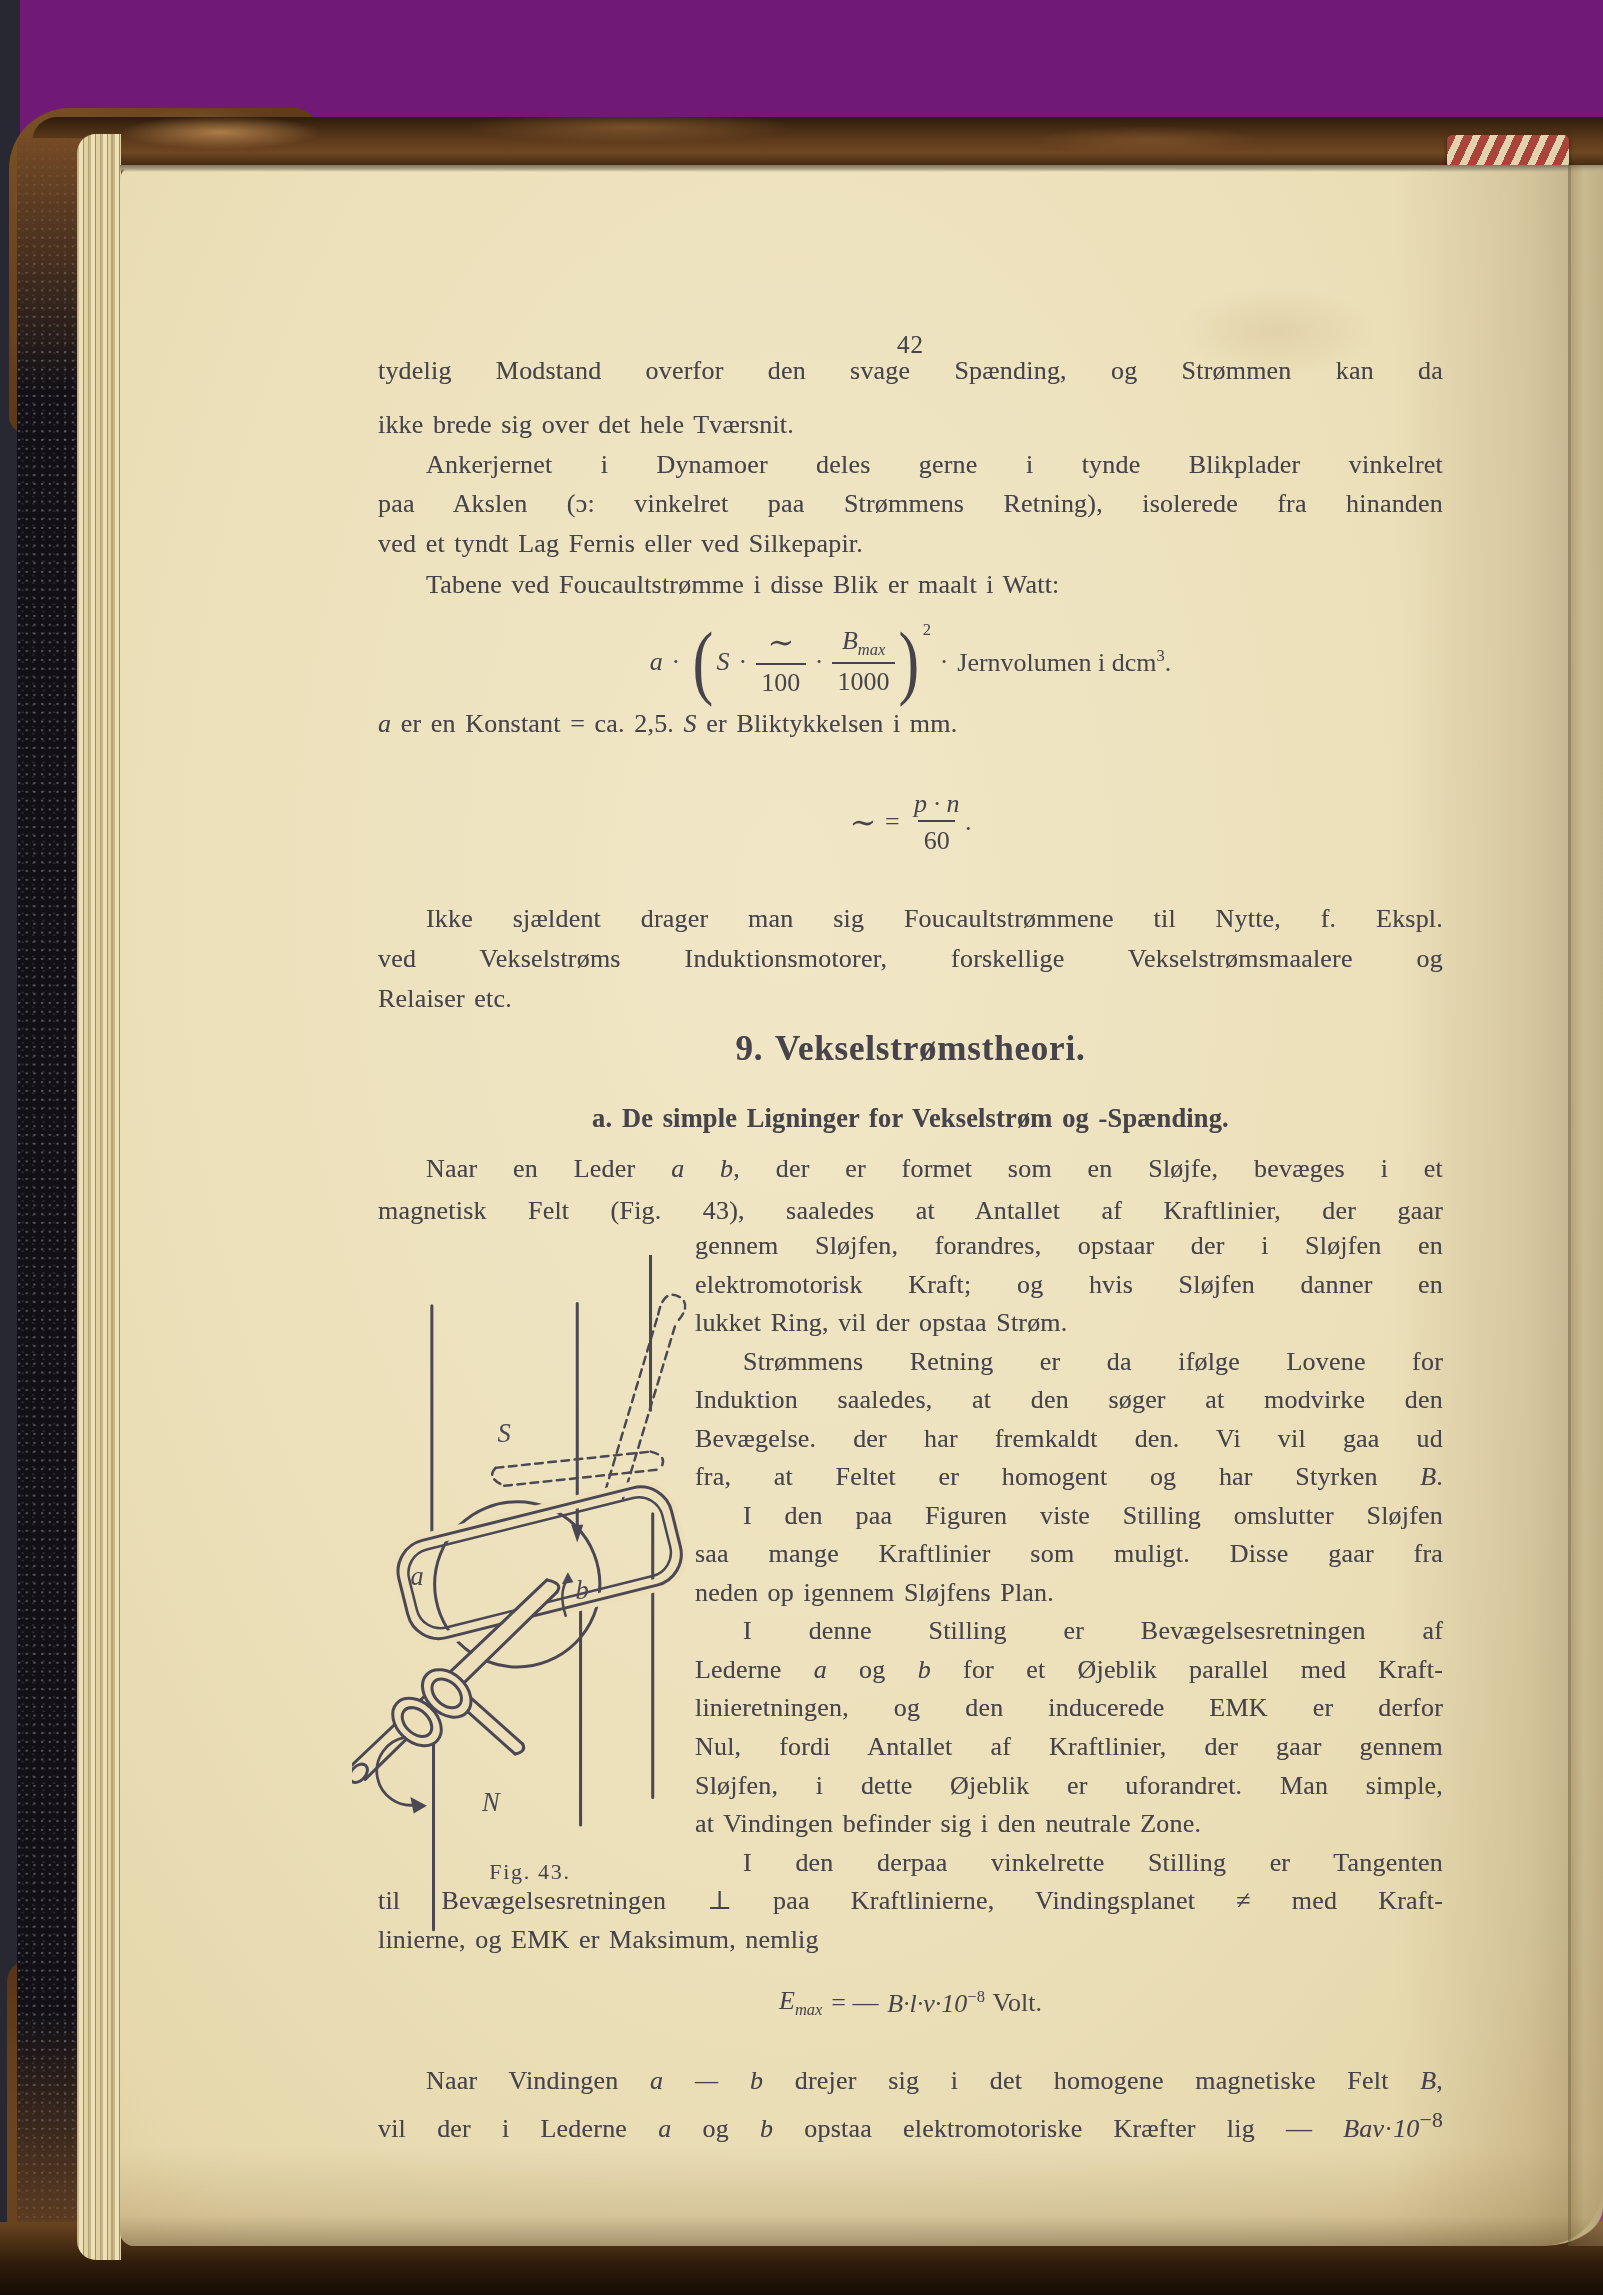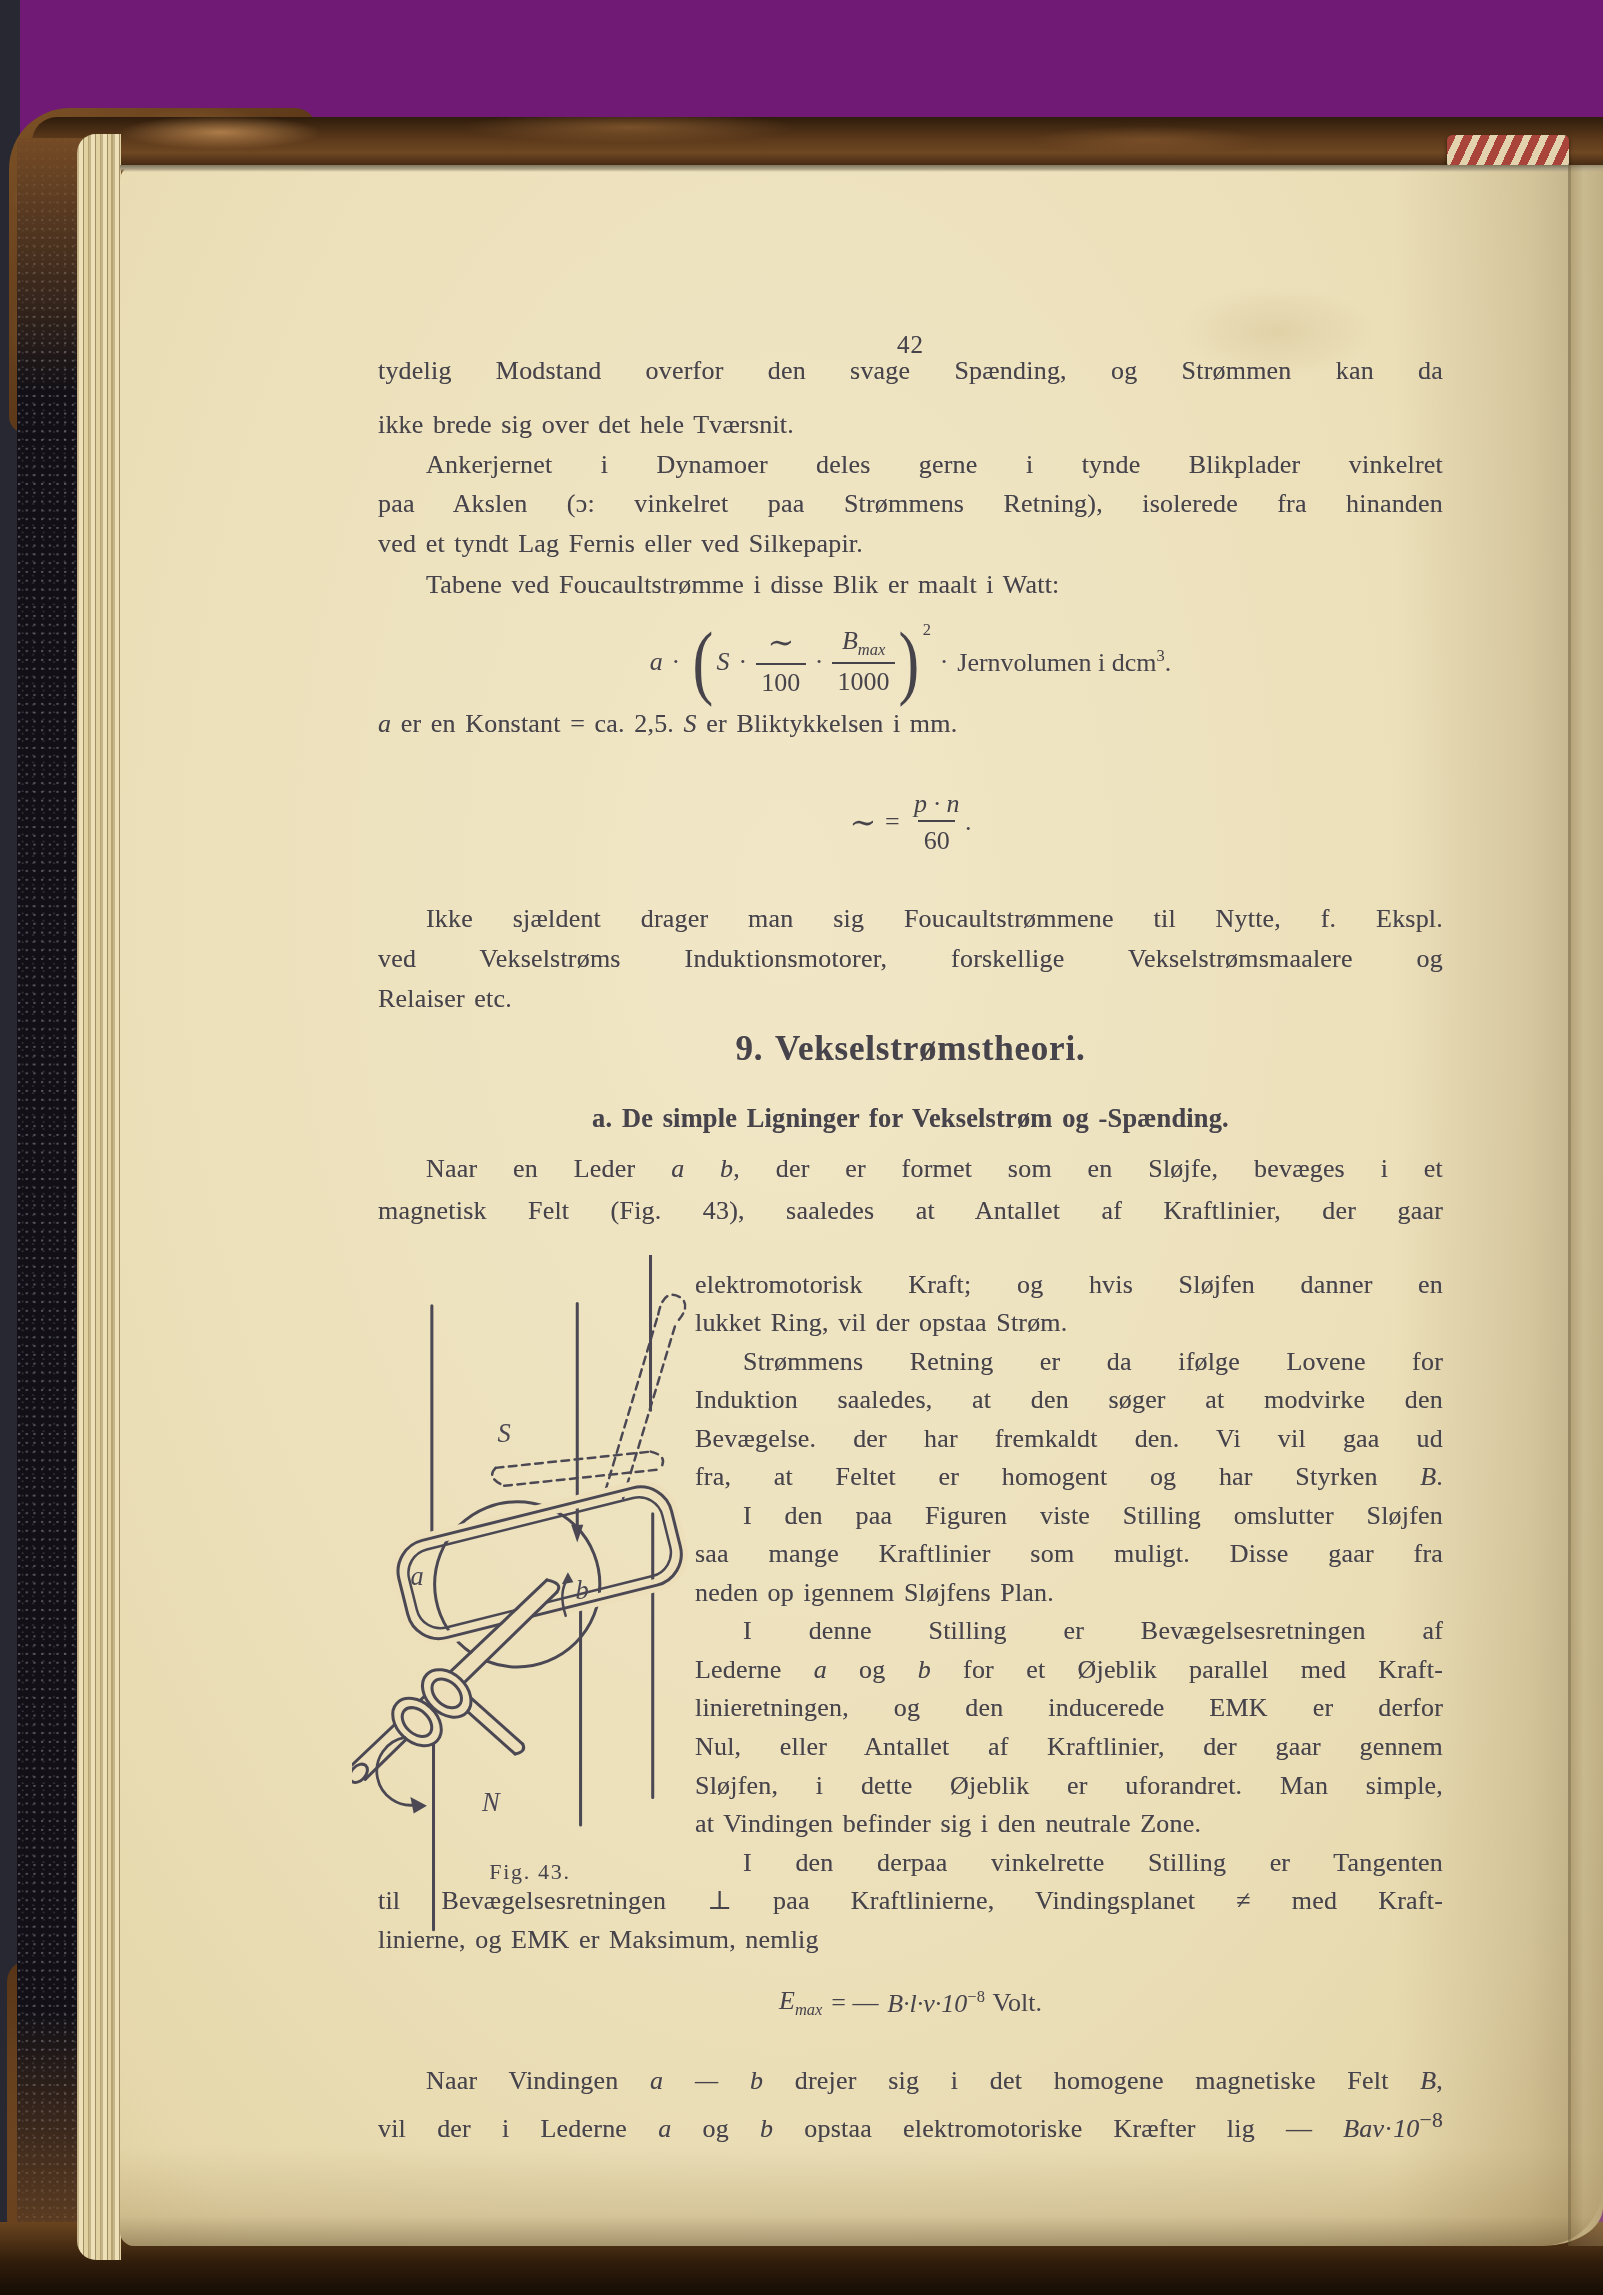--- a/index.html
+++ b/index.html
@@ -227,37 +227,38 @@
       </g>
       <g fill="#4b4854" font-family="Liberation Serif, DejaVu Serif, serif" font-style="italic" font-size="48">
         <text x="264" y="340">S</text>
         <text x="106" y="600">a</text>
         <text x="406" y="624">b</text>
         <text x="236" y="1010">N</text>
       </g>
     </svg>
     <div class="caption ctr" style="left:355px;top:1686px;width:110px">Fig. 43.</div>
 
+    <div class="bl rc j" style="top:1066px">gennem Sløjfen, forandres, opstaar der i Sløjfen en</div>
     <div class="bl rc j" style="top:1105px">elektromotorisk Kraft; og hvis Sløjfen danner en</div>
     <div class="bl rc" style="top:1143px">lukket Ring, vil der opstaa Strøm.</div>
     <div class="bl rc j ind" style="top:1182px">Strømmens Retning er da ifølge Lovene for</div>
     <div class="bl rc j" style="top:1220px">Induktion saaledes, at den søger at modvirke den</div>
     <div class="bl rc j" style="top:1259px">Bevægelse. der har fremkaldt den.  Vi vil gaa ud</div>
     <div class="bl rc j" style="top:1297px">
       <span>fra, at Feltet er homogent og har Styrken </span><i>B</i><span>.</span>
     </div>
     <div class="bl rc j ind" style="top:1336px">I den paa Figuren viste Stilling omslutter Sløjfen</div>
     <div class="bl rc j" style="top:1374px">saa mange Kraftlinier som muligt.  Disse gaar fra</div>
     <div class="bl rc" style="top:1413px">neden op igennem Sløjfens Plan.</div>
     <div class="bl rc j ind" style="top:1451px">I denne Stilling er Bevægelsesretningen af</div>
     <div class="bl rc j" style="top:1490px">
       <span>Lederne </span><i>a</i><span> og </span><i>b</i><span> for et Øjeblik parallel med Kraft-</span>
     </div>
     <div class="bl rc j" style="top:1528px">linieretningen, og den inducerede EMK er derfor</div>
-    <div class="bl rc j" style="top:1567px">Nul, eller Antallet af Kraftlinier, der gaar gennem</div>
+    <div class="bl rc j" style="top:1567px">Nul, fordi Antallet af Kraftlinier, der gaar gennem</div>
     <div class="bl rc j" style="top:1606px">Sløjfen, i dette Øjeblik er uforandret.  Man simple,</div>
     <div class="bl rc" style="top:1644px">at Vindingen befinder sig i den neutrale Zone.</div>
     <div class="bl rc j ind" style="top:1683px">I den derpaa vinkelrette Stilling er Tangenten</div>
 
     <div class="bl j" style="top:1721px">til Bevægelsesretningen ⊥ paa Kraftlinierne, Vindingsplanet ≠ med Kraft-</div>
     <div class="bl" style="top:1760px">linierne, og EMK er Maksimum, nemlig</div>
 
     <div class="fctr" style="top:1805px;height:66px">
       <span><i>E</i><sub>max</sub></span>
       <span class="mdot">= —</span>

